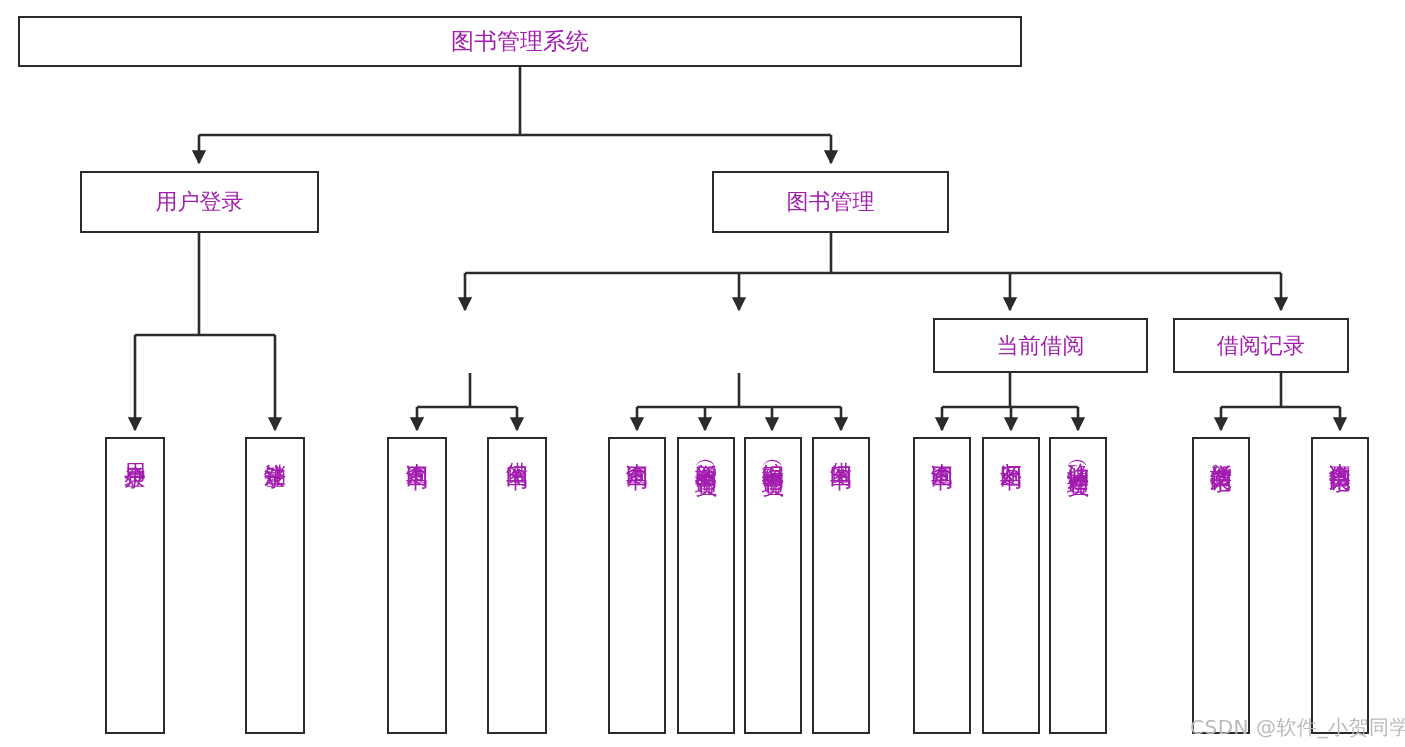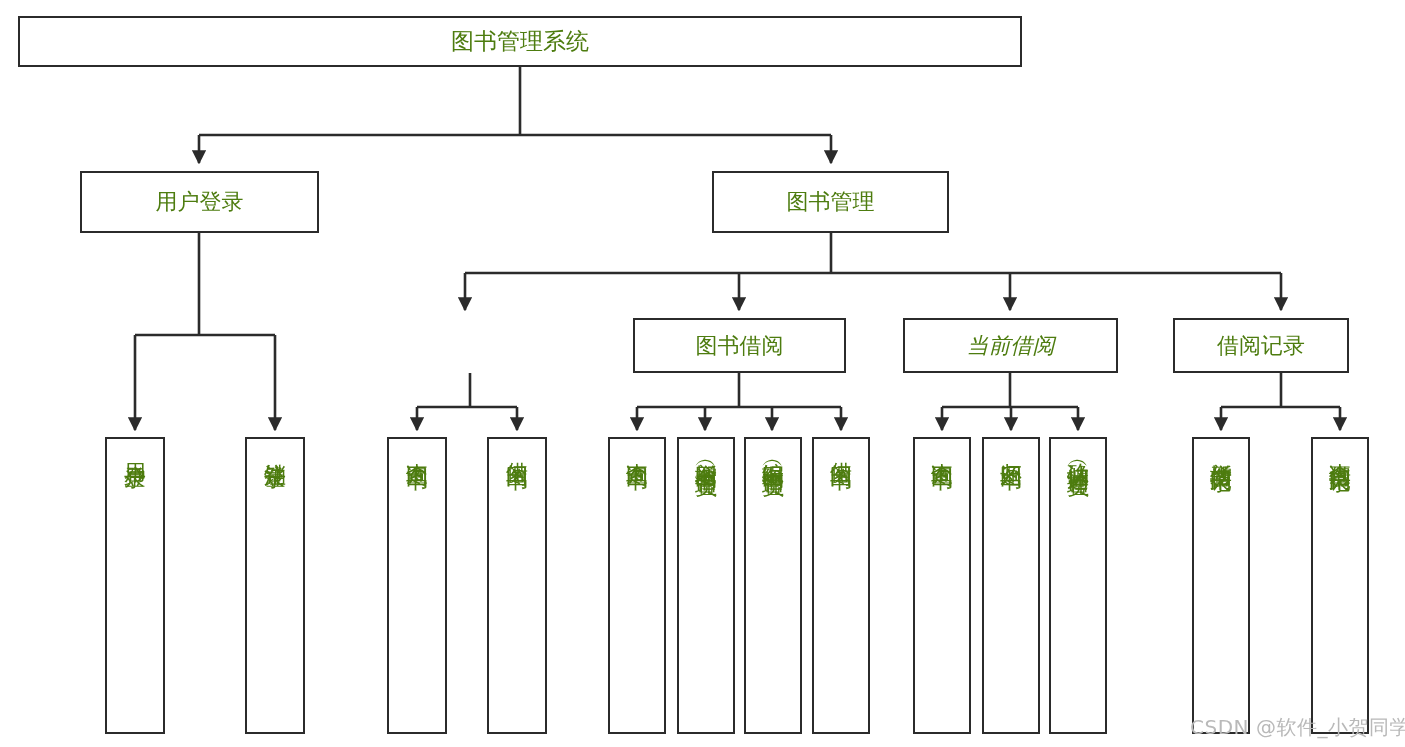--- a/index.html
+++ b/index.html
@@ -29,21 +29,21 @@
     position: absolute;
     box-sizing: border-box;
     background: #ffffff;
     border: 2px solid #2b2b2b;
     display: flex;
     align-items: center;
     justify-content: center;
     z-index: 2;
   }
   .node .label {
-    color: #4d7c0f;
+    color: #a21caf;
     line-height: 1.18;
     text-align: center;
     white-space: nowrap;
   }
   .node.horiz .label {
     font-size: 22px;
   }
   .node.root .label {
     font-size: 23px;
   }
@@ -128,24 +128,21 @@
     <span class="label">图书管理系统</span>
   </div>
 
   <div class="node horiz" style="left:80px; top:171px; width:239px; height:62px;">
     <span class="label">用户登录</span>
   </div>
   <div class="node horiz" style="left:712px; top:171px; width:237px; height:62px;">
     <span class="label">图书管理</span>
   </div>
 
-  <div class="node horiz" style="left:633px; top:318px; width:213px; height:55px;">
-    <span class="label">图书借阅</span>
-  </div>
-  <div class="node horiz" style="left:903px; top:318px; width:215px; height:55px;font-style:italic;">
+  <div class="node horiz" style="left:933px; top:318px; width:215px; height:55px;">
     <span class="label">当前借阅</span>
   </div>
   <div class="node horiz" style="left:1173px; top:318px; width:176px; height:55px;">
     <span class="label">借阅记录</span>
   </div>
 
   <div class="node leaf" style="left:105px; top:437px; width:60px; height:297px;">
     <span class="label">用户登录</span>
   </div>
   <div class="node leaf" style="left:245px; top:437px; width:60px; height:297px;">

